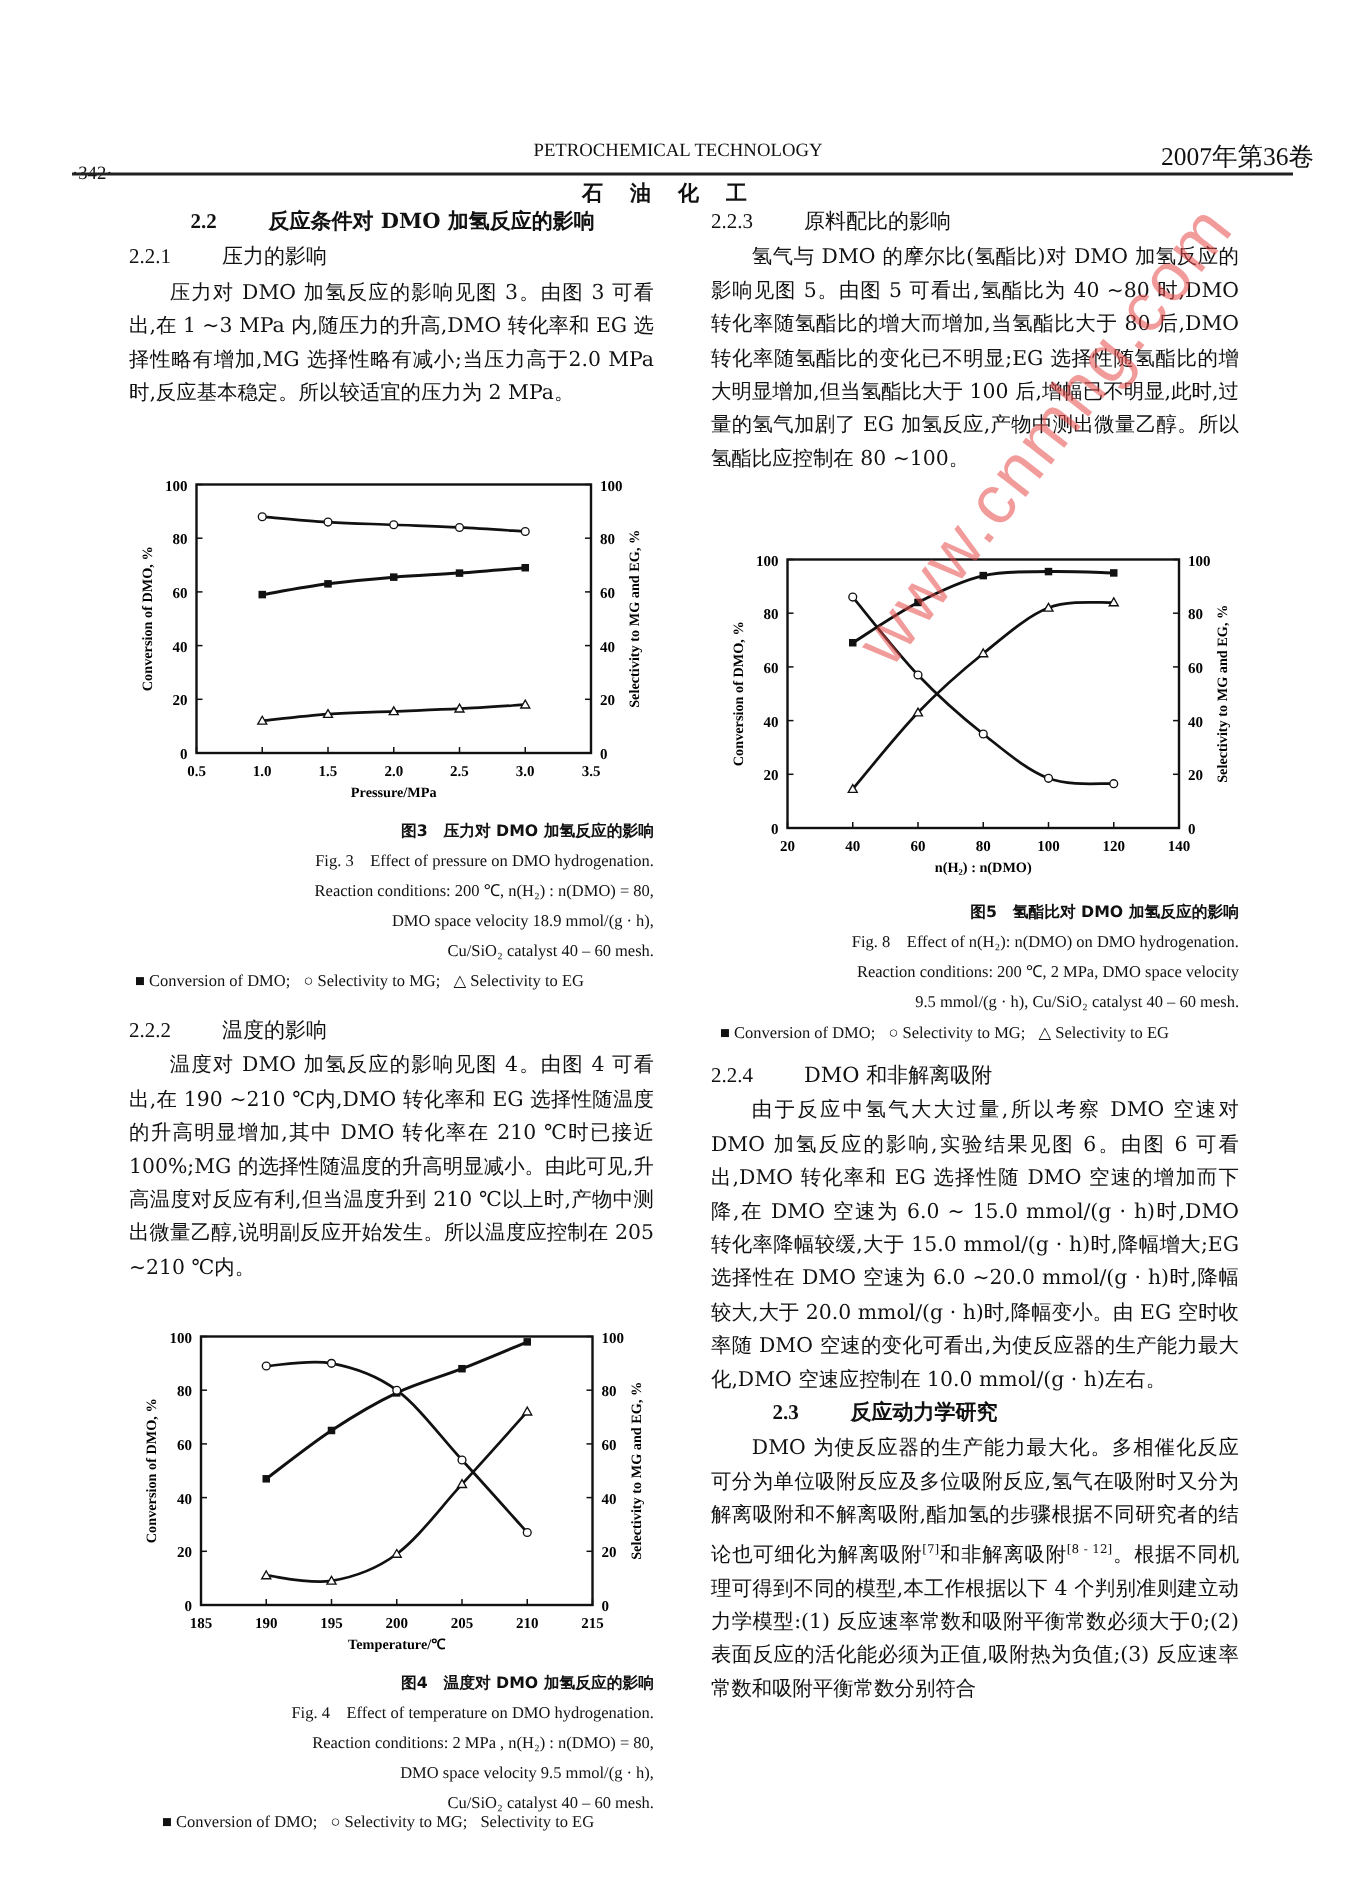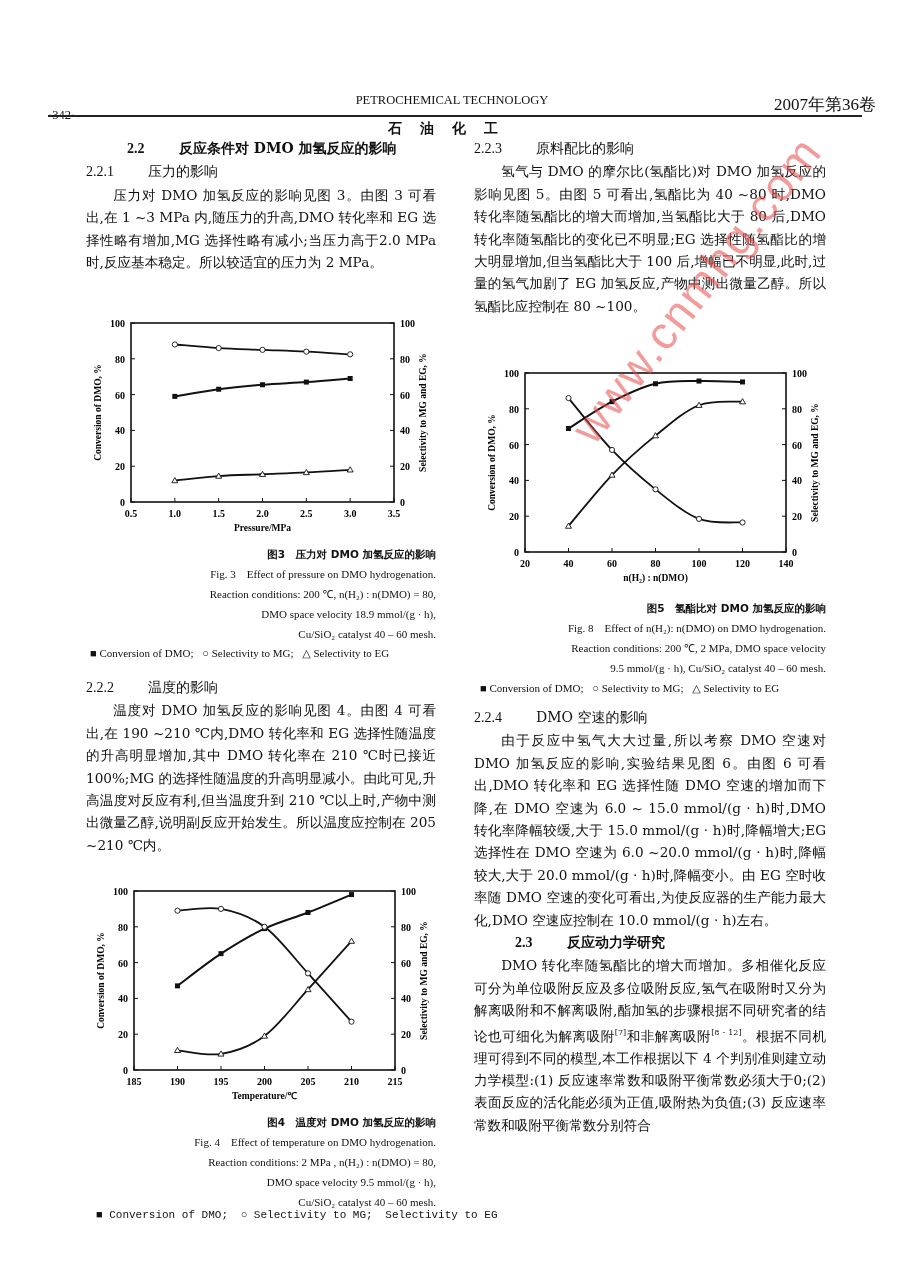--- a/index.html
+++ b/index.html
@@ -244,21 +244,21 @@
   <p class="ind">温度对 DMO 加氢反应的影响见图 4。由图 4 可看出,在 190 ~210 ℃内,DMO 转化率和 EG 选择性随温度的升高明显增加,其中 DMO 转化率在 210 ℃时已接近 100%;MG 的选择性随温度的升高明显减小。由此可见,升高温度对反应有利,但当温度升到 210 ℃以上时,产物中测出微量乙醇,说明副反应开始发生。所以温度应控制在 205 ~210 ℃内。</p>
 </div>
 
 <div class="cap" style="left:86px;top:1112px;width:350px;">
   <div class="cn">图4　温度对 DMO 加氢反应的影响</div>
   <div>Fig. 4　Effect of temperature on DMO hydrogenation.</div>
   <div>Reaction conditions: 2 MPa , n(H₂) : n(DMO) = 80,</div>
   <div>DMO space velocity 9.5 mmol/(g · h),</div>
   <div>Cu/SiO₂ catalyst 40 – 60 mesh.</div>
 </div>
-<div class="legend" style="left:96px;top:1209px;font-family:Liberation Mono, monospace;">
+<div class="legend" style="left:108px;top:1209px;">
   <span>■ Conversion of DMO;</span>
   <span>○ Selectivity to MG;</span>
   <span>Selectivity to EG</span>
 </div>
 
 <div class="col" style="left:474px;top:137px;width:352px;">
   <p class="h3"><span class="sn3">2.2.3</span><span>原料配比的影响</span></p>
   <p class="ind">氢气与 DMO 的摩尔比(氢酯比)对 DMO 加氢反应的影响见图 5。由图 5 可看出,氢酯比为 40 ~80 时,DMO 转化率随氢酯比的增大而增加,当氢酯比大于 80 后,DMO 转化率随氢酯比的变化已不明显;EG 选择性随氢酯比的增大明显增加,但当氢酯比大于 100 后,增幅已不明显,此时,过量的氢气加剧了 EG 加氢反应,产物中测出微量乙醇。所以氢酯比应控制在 80 ~100。</p>
 </div>
 
@@ -268,19 +268,19 @@
   <div>Reaction conditions: 200 ℃, 2 MPa, DMO space velocity</div>
   <div>9.5 mmol/(g · h), Cu/SiO₂ catalyst 40 – 60 mesh.</div>
 </div>
 <div class="legend" style="left:480px;top:682px;">
   <span>■ Conversion of DMO;</span>
   <span>○ Selectivity to MG;</span>
   <span>△ Selectivity to EG</span>
 </div>
 
 <div class="col" style="left:474px;top:706px;width:352px;">
-  <p class="h3"><span class="sn3">2.2.4</span><span>DMO 空速的影响</span></p>
+  <p class="h3"><span class="sn3">2.2.4</span><span>DMO 和非解离吸附</span></p>
   <p class="ind">由于反应中氢气大大过量,所以考察 DMO 空速对 DMO 加氢反应的影响,实验结果见图 6。由图 6 可看出,DMO 转化率和 EG 选择性随 DMO 空速的增加而下降,在 DMO 空速为 6.0 ~ 15.0 mmol/(g · h)时,DMO 转化率降幅较缓,大于 15.0 mmol/(g · h)时,降幅增大;EG 选择性在 DMO 空速为 6.0 ~20.0 mmol/(g · h)时,降幅较大,大于 20.0 mmol/(g · h)时,降幅变小。由 EG 空时收率随 DMO 空速的变化可看出,为使反应器的生产能力最大化,DMO 空速应控制在 10.0 mmol/(g · h)左右。</p>
   <p class="h2"><span class="sn">2.3</span><span>反应动力学研究</span></p>
-  <p class="ind"><span>DMO 转化率随氢酯比的增大而增加。多相催化反应可分为单位吸附反应及多位吸附反应,氢气在吸附时又分为解离吸附和不解离吸附,酯加氢的步骤根据不同研究者的结论也可细化为解离吸附</span><sup>[7]</sup><span>和非解离吸附</span><sup>[8 - 12]</sup><span>。根据不同机理可得到不同的模型,本工作根据以下 4 个判别准则建立动力学模型:(1) 反应速率常数和吸附平衡常数必须大于0;(2) 表面反应的活化能必须为正值,吸附热为负值;(3) 反应速率常数和吸附平衡常数分别符合</span></p>
+  <p class="ind"><span>DMO 为使反应器的生产能力最大化。多相催化反应可分为单位吸附反应及多位吸附反应,氢气在吸附时又分为解离吸附和不解离吸附,酯加氢的步骤根据不同研究者的结论也可细化为解离吸附</span><sup>[7]</sup><span>和非解离吸附</span><sup>[8 - 12]</sup><span>。根据不同机理可得到不同的模型,本工作根据以下 4 个判别准则建立动力学模型:(1) 反应速率常数和吸附平衡常数必须大于0;(2) 表面反应的活化能必须为正值,吸附热为负值;(3) 反应速率常数和吸附平衡常数分别符合</span></p>
 </div>
 
 <div class="abs wm">www.cnmhg.com</div>
 
 </body></html>

